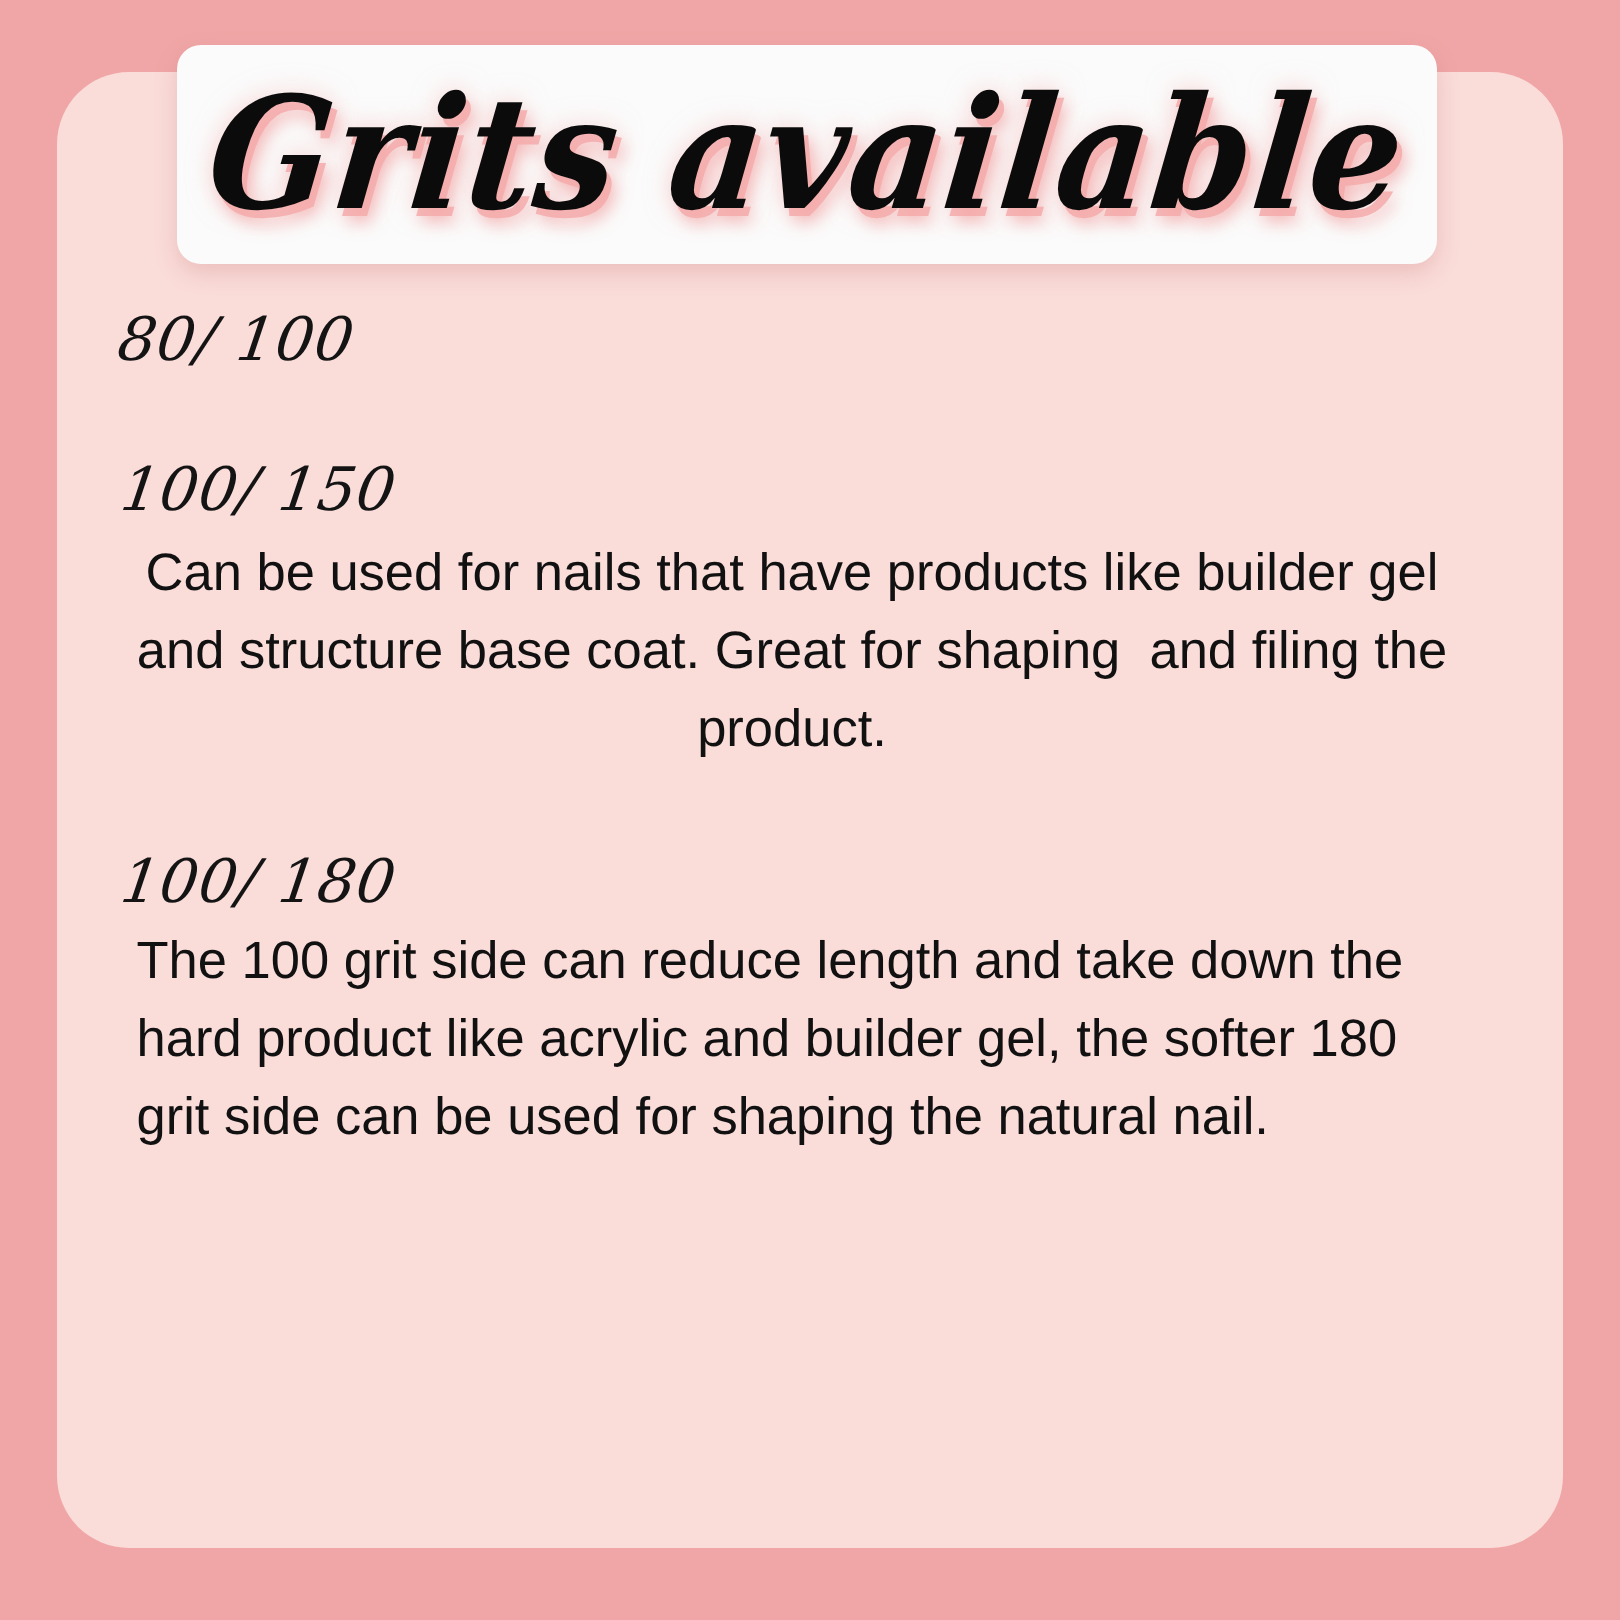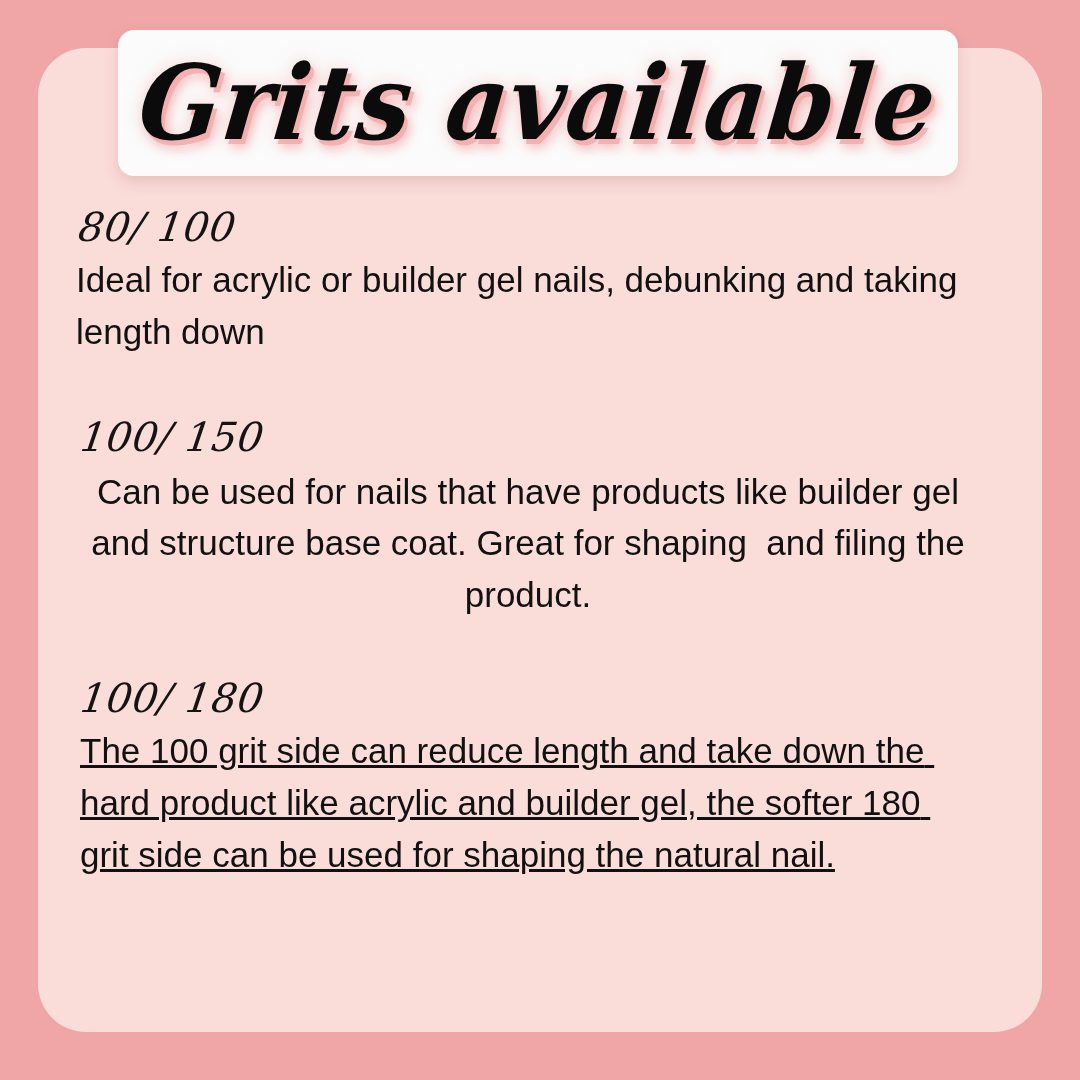--- a/index.html
+++ b/index.html
@@ -103,38 +103,37 @@
 
   
   .sec-1 .grit-heading { margin-bottom: 6px; }
   .sec-1 { margin-bottom: 58px; }
 
   .sec-2 .grit-heading { margin-left: 2px; margin-bottom: 8px; }
   .sec-2 .grit-body { margin-left: 4px; text-align: center; }
   .sec-2 { margin-bottom: 56px; }
 
   .sec-3 .grit-heading { margin-left: 2px; margin-bottom: 6px; }
-  .sec-3 .grit-body { margin-left: 4px; text-decoration: underline; }
+  .sec-3 .grit-body { margin-left: 15px; }
 </style>
 </head>
 <body>
 
 <div id="page">
 
   <div id="inner-card"></div>
 
   <div id="title-banner">
     <div id="title-text">Grits available</div>
   </div>
 
   <div id="content">
 
     <div class="grit-section sec-1">
       <div class="grit-heading">80/ 100</div>
-      <p class="grit-body">Ideal for acrylic or builder gel nails, debunking and taking length down</p>
     </div>
 
     <div class="grit-section sec-2">
       <div class="grit-heading">100/ 150</div>
       <p class="grit-body">Can be used for nails that have products like builder gel and structure base coat. Great for shaping  and filing the product.</p>
     </div>
 
     <div class="grit-section sec-3">
       <div class="grit-heading">100/ 180</div>
       <p class="grit-body">The 100 grit side can reduce length and take down the hard product like acrylic and builder gel, the softer 180 grit side can be used for shaping the natural nail.</p>

